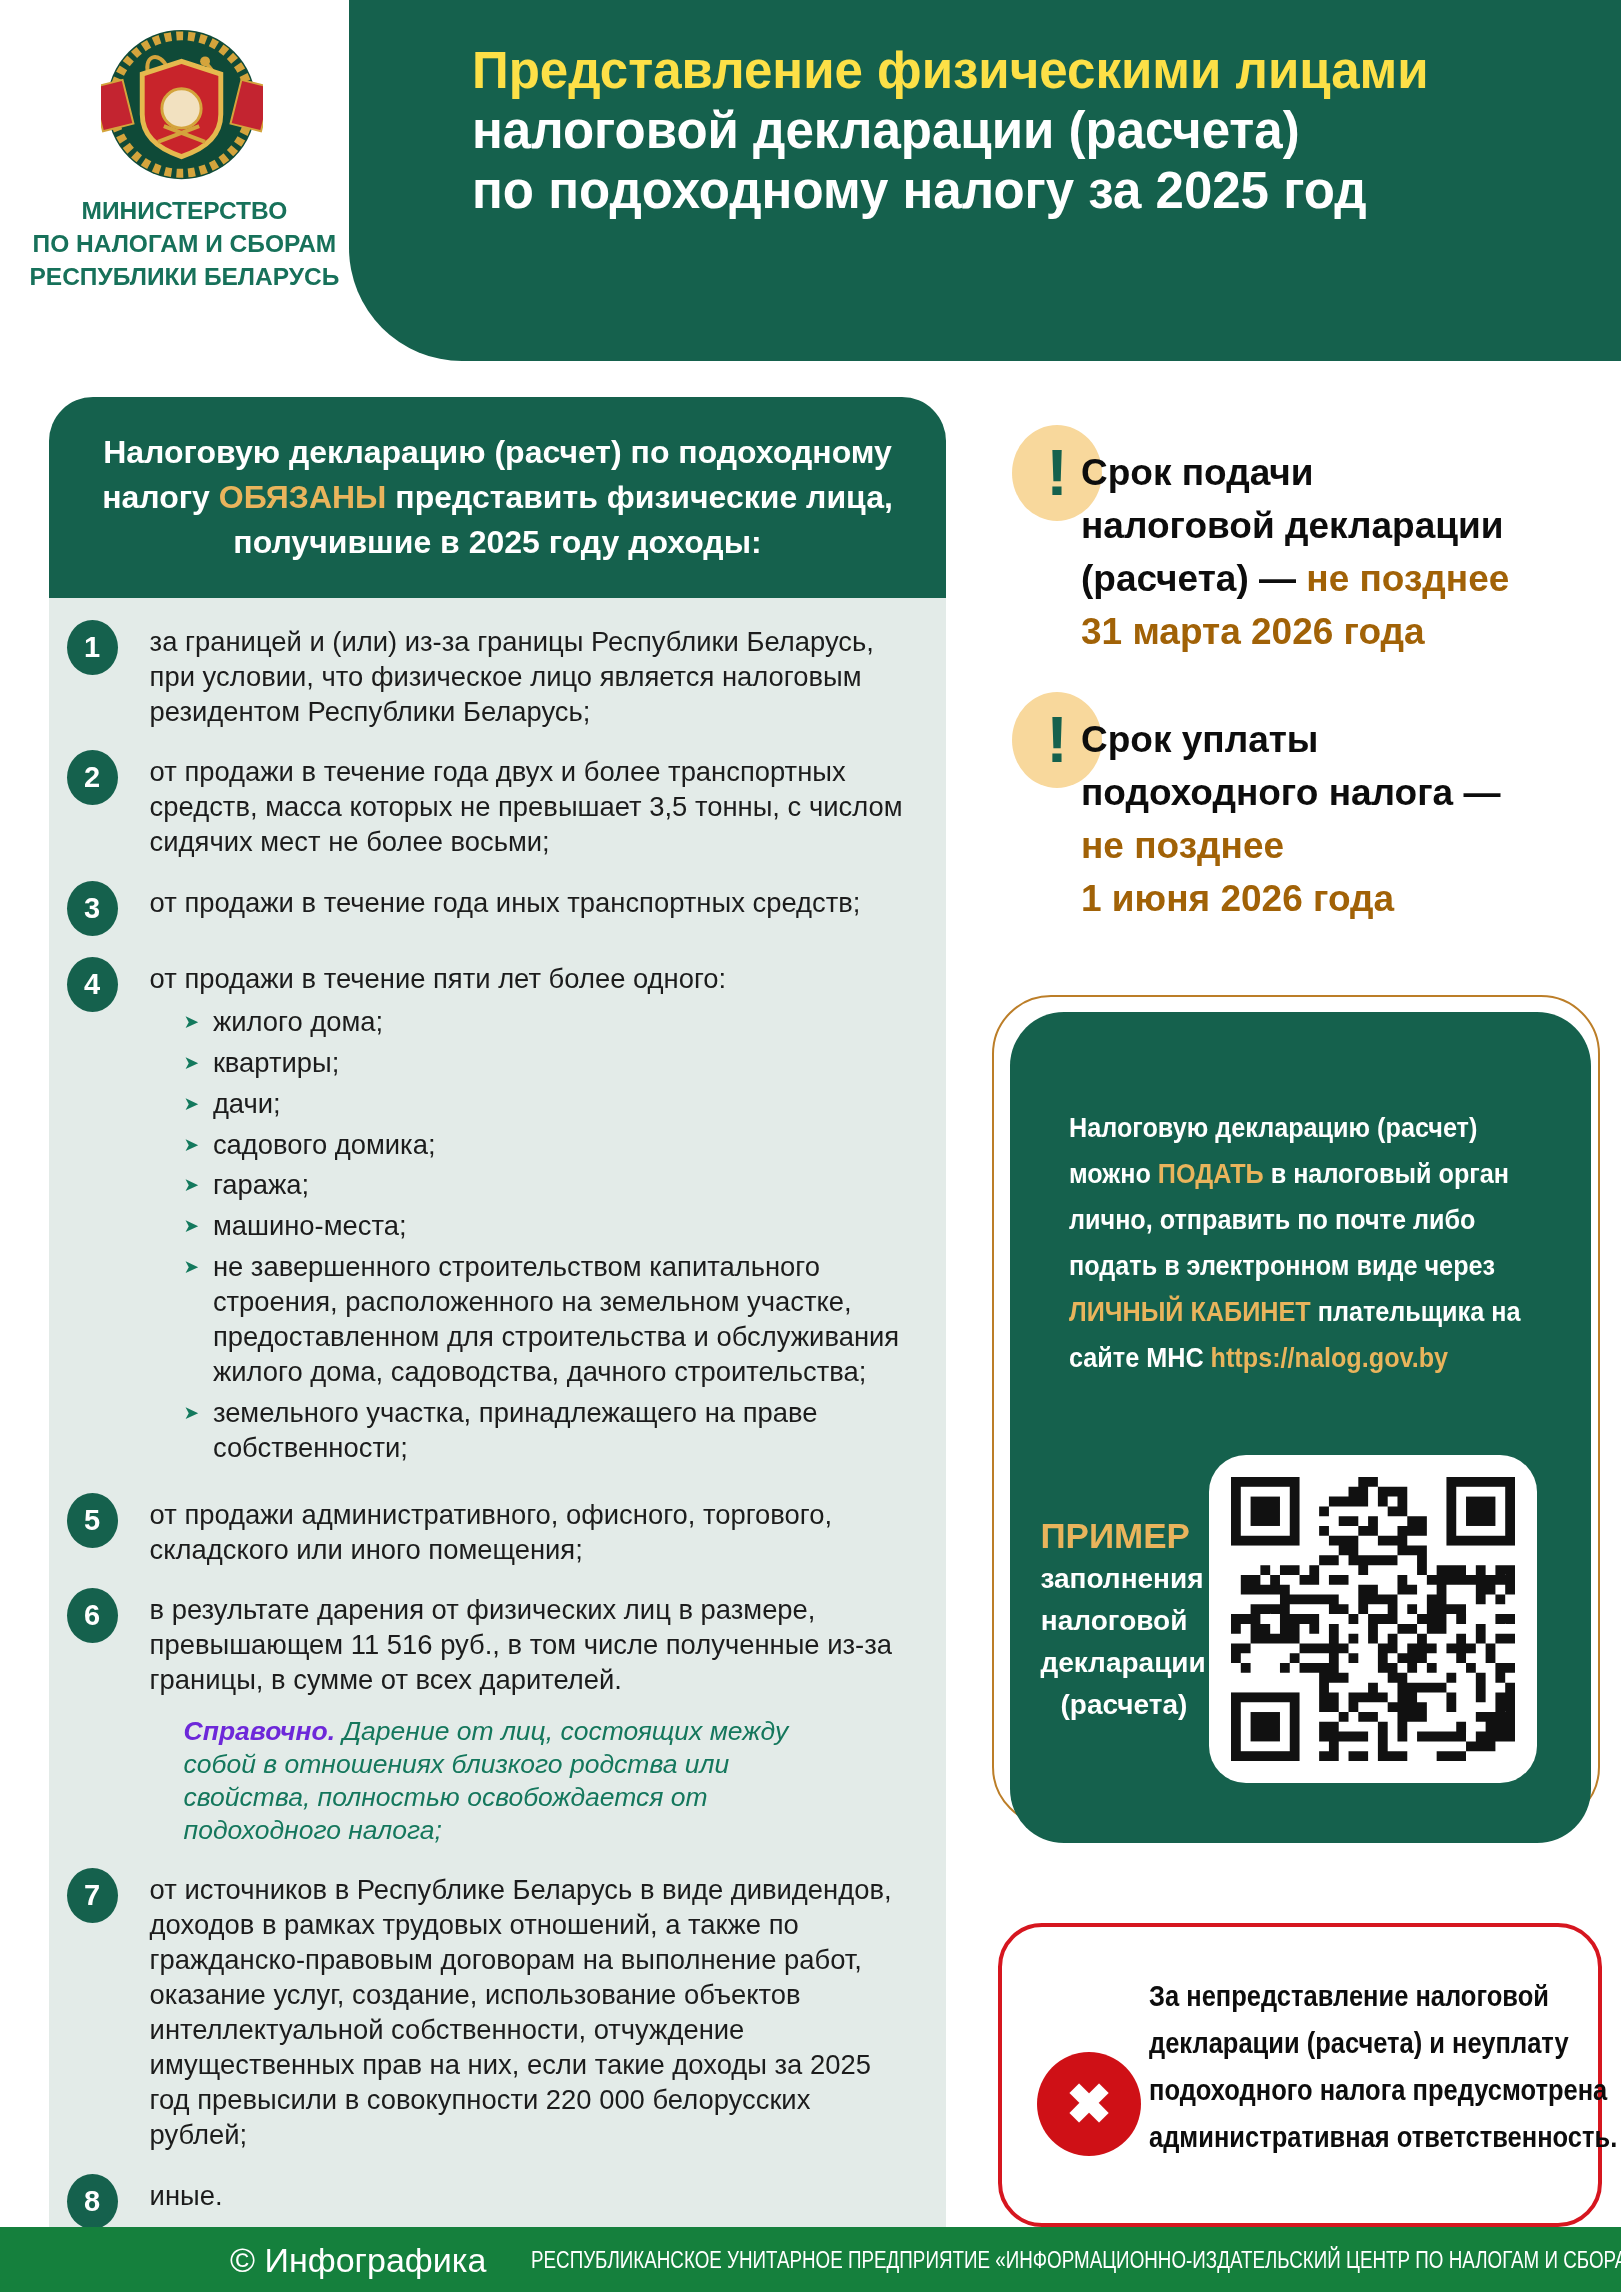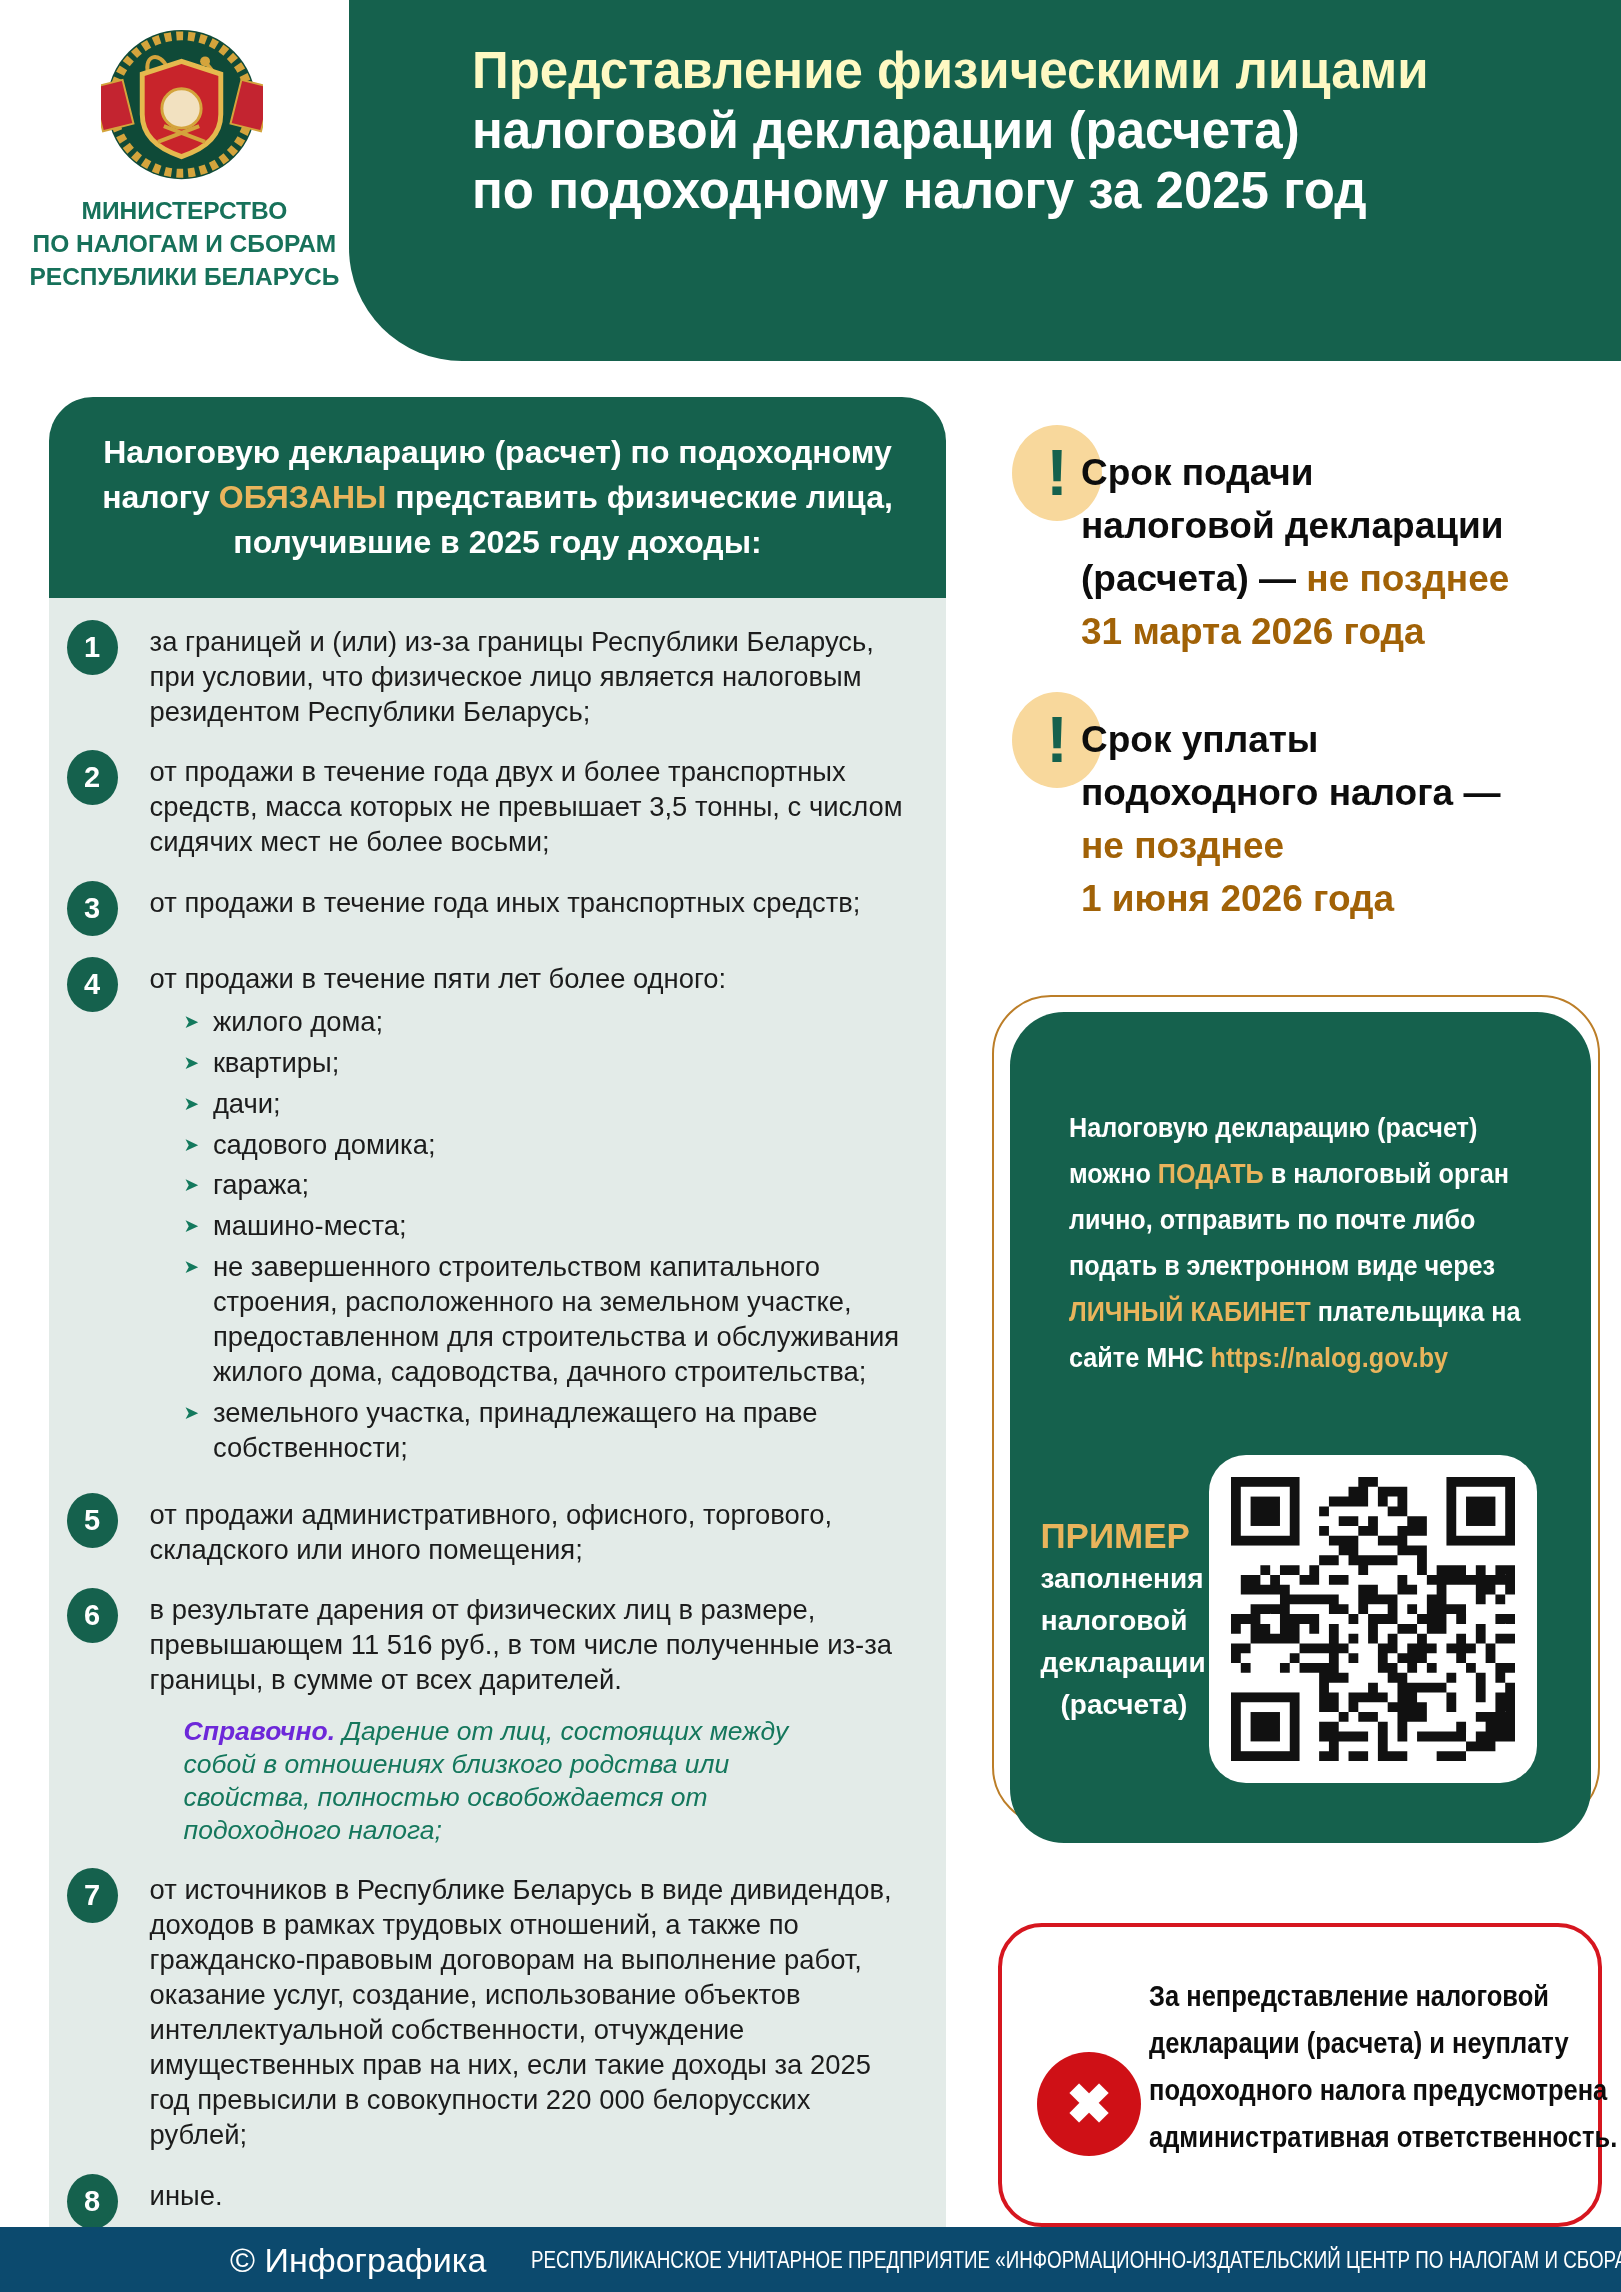--- a/index.html
+++ b/index.html
@@ -5,21 +5,21 @@
   * { margin:0; padding:0; box-sizing:border-box; }
   html,body { background:#ffffff; }
   body { font-family:"Liberation Sans", sans-serif; }
   .page { position:relative; width:1621px; height:2293px; background:#fff; overflow:hidden; }
 
   
   .header-green { position:absolute; left:349px; top:0; width:1272px; height:361px;
     background:#15614d; border-radius:0 0 0 113px; }
   .title-block { position:absolute; left:123px; top:41px; }
   .title-line { display:block; white-space:nowrap; font-weight:bold; font-size:51px; line-height:60px; color:#ffffff; }
-  .title-line.gold { color:#fef9c3; }
+  .title-line.gold { color:#fde047; }
 
   .logo-area { position:absolute; left:0; top:0; width:349px; height:361px; background:#fff; }
   .emblem { position:absolute; left:101px; top:25.5px; }
   .ministry { position:absolute; left:27.4px; top:194px; width:314px; text-align:center;
     color:#17715a; font-weight:bold; font-size:24.5px; line-height:33px; }
   .ministry span { display:block; white-space:nowrap; }
 
   
   .intro-box { position:absolute; left:49px; top:397px; width:897px; height:201px;
     background:#15614d; border-radius:44px 44px 0 0; display:flex; align-items:center; justify-content:center;
@@ -70,21 +70,21 @@
   
   .warning-box { position:absolute; left:998px; top:1923px; width:604px; height:304px;
     background:#fff; border:4.9px solid #d6161f; border-radius:44px; }
   .x-circle { position:absolute; left:35px; top:125px; width:104px; height:104px; border-radius:50%;
     background:#cf1016; color:#fff; font-size:55px; font-weight:bold;
     display:flex; align-items:center; justify-content:center; }
   .warning-text { position:absolute; left:147px; top:45px; transform:scaleX(0.85); transform-origin:0 0; }
   .warn-line { display:block; white-space:nowrap; font-weight:bold; font-size:30px; line-height:47px; color:#0d0d0d; }
 
   
-  .footer { position:absolute; left:0; top:2227px; width:1621px; height:66px; background:#0c4a6e;
+  .footer { position:absolute; left:0; top:2227px; width:1621px; height:66px; background:#15803d;
     display:flex; align-items:center; padding-left:230px; }
   .footer .copy { color:#fff; font-size:34px; white-space:nowrap; }
   .footer .mascot { margin:0 19.6px 0 25.5px; }
   .footer .org { color:#fff; font-size:23.5px; white-space:nowrap; transform:scaleX(0.8); transform-origin:0 50%; }
 </style>
 </head>
 <body>
 
 <div class="page">
 

